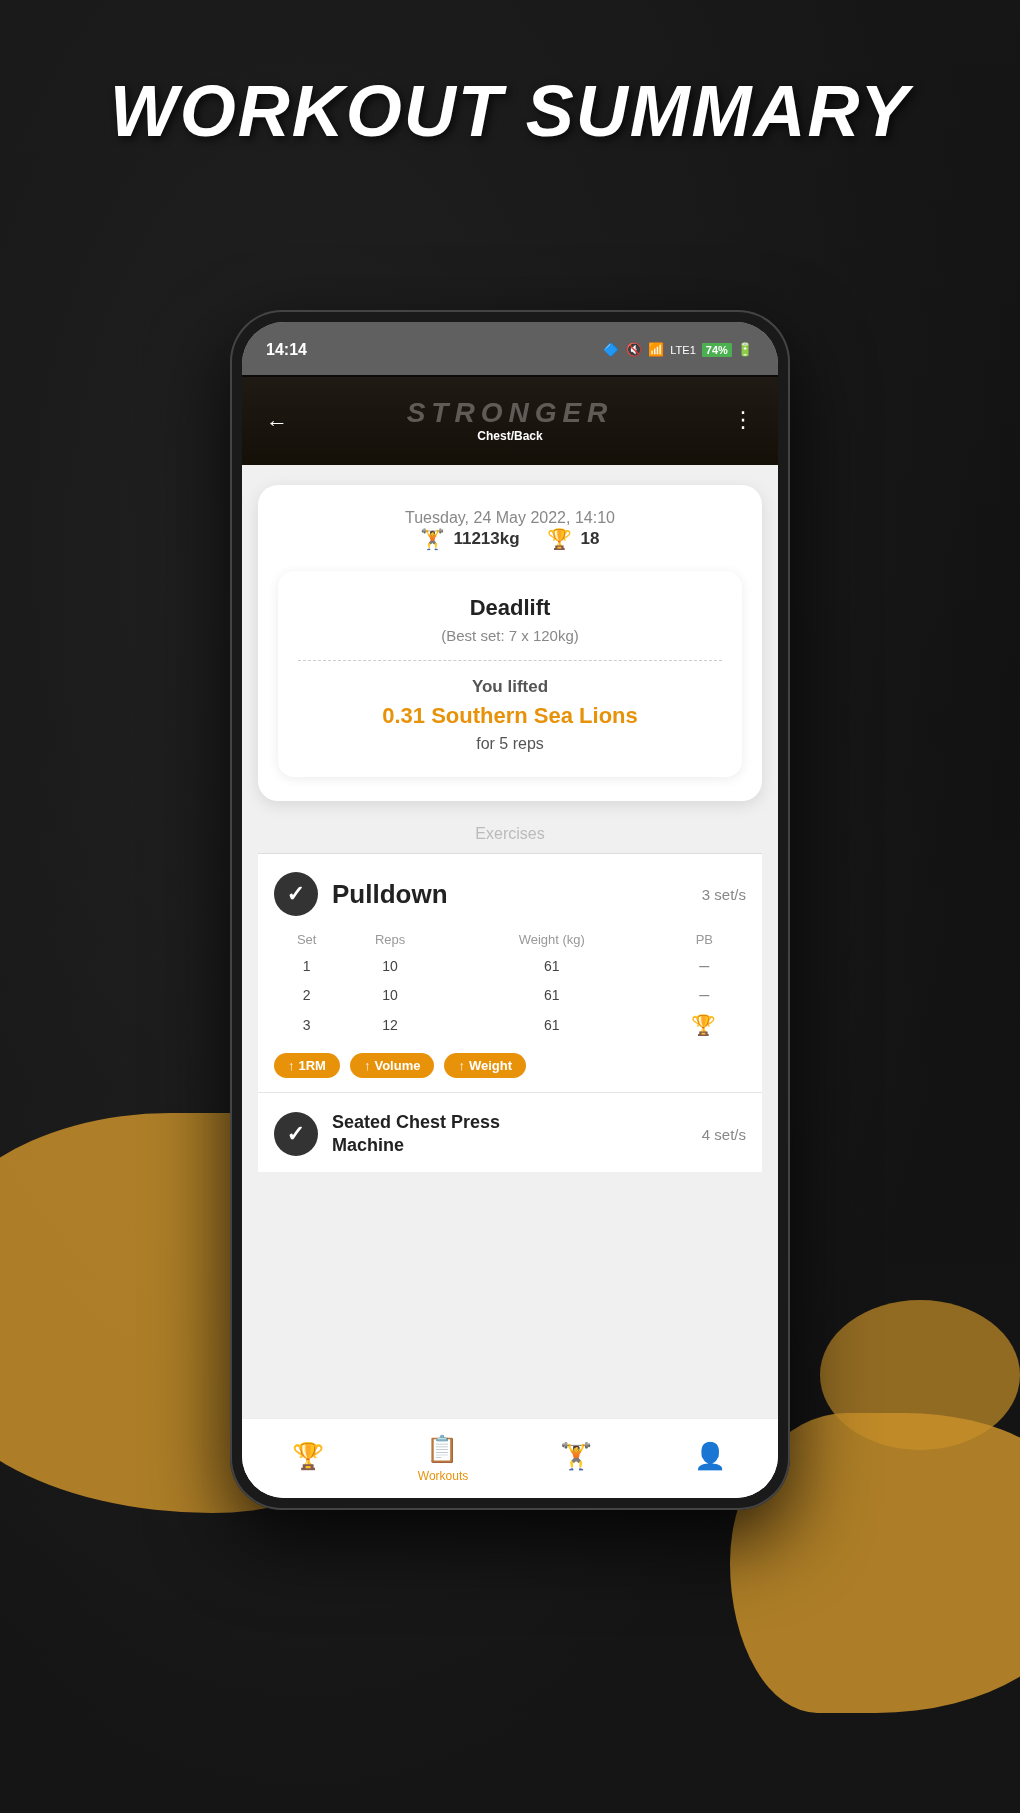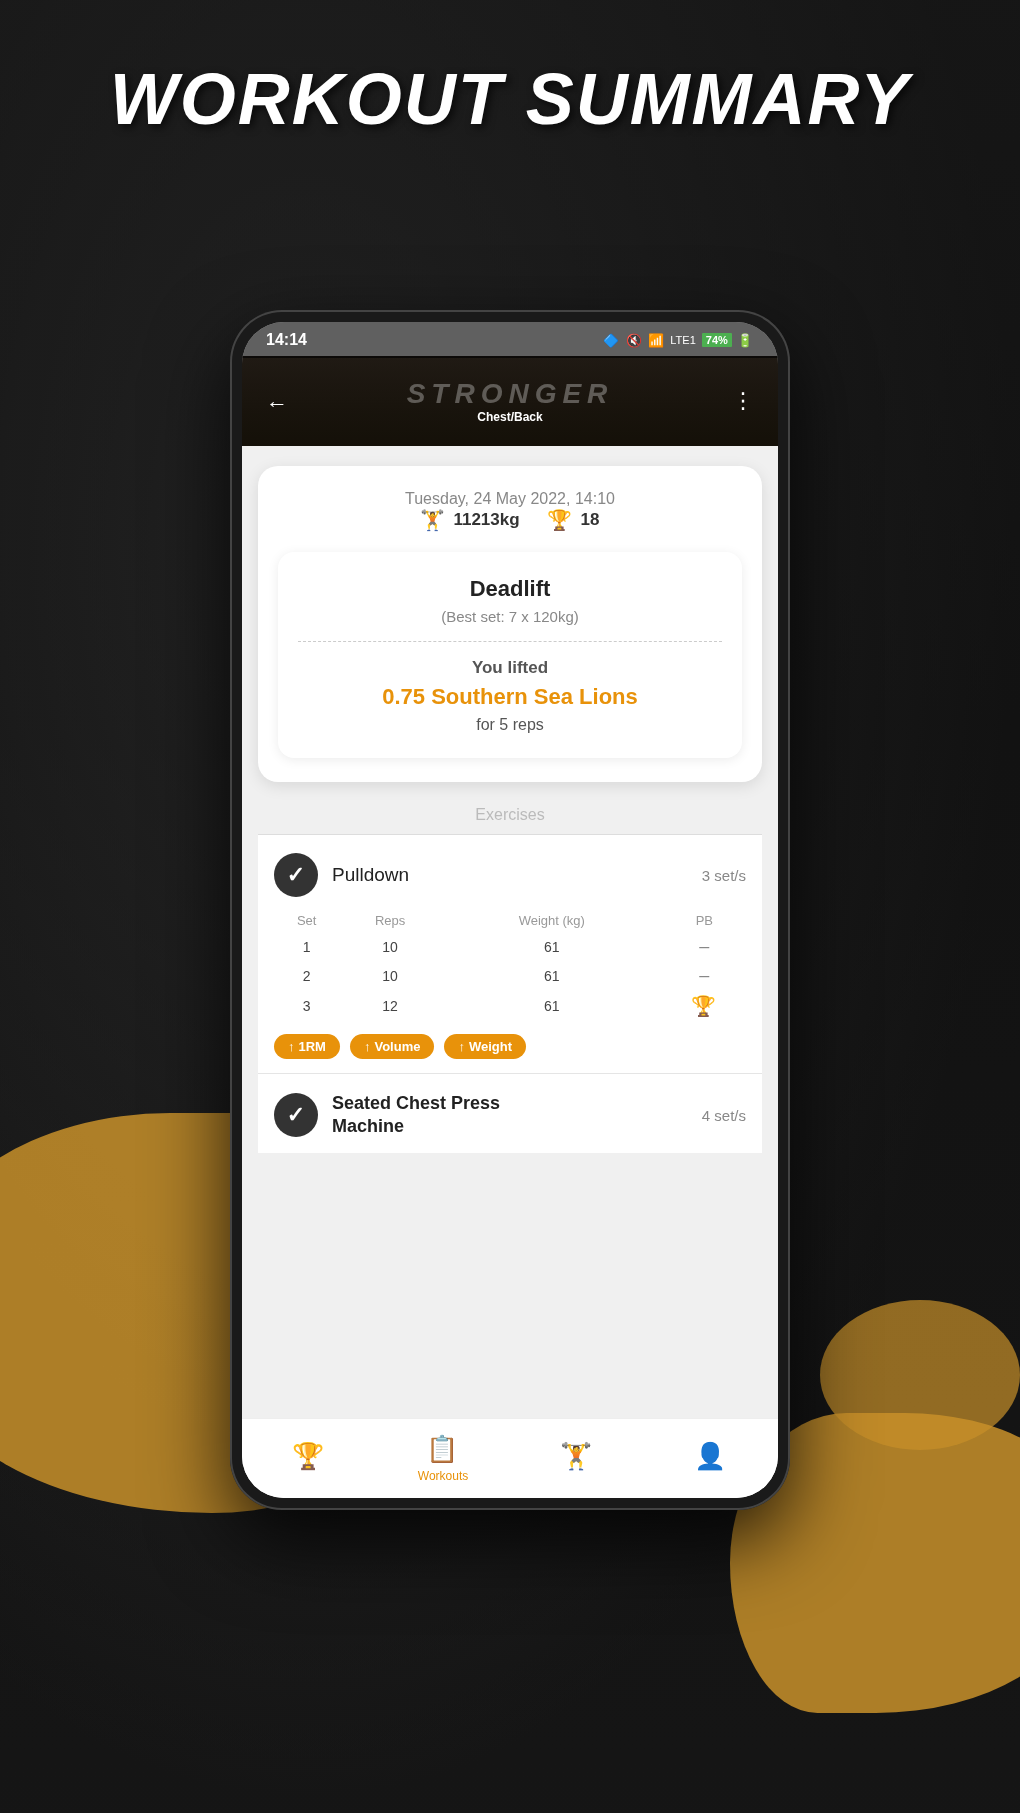--- a/index.html
+++ b/index.html
@@ -57,21 +57,21 @@
       right: 0;
       width: 200px;
       height: 150px;
       background: #c8902a;
       border-radius: 50%;
       opacity: 0.7;
     }
 
     .headline {
       position: absolute;
-      top: 60px;
+      top: 72px;
       left: 0; right: 0;
       text-align: center;
       color: white;
       font-size: 72px;
       font-weight: 900;
       font-style: italic;
       text-transform: uppercase;
       line-height: 1.1;
       padding: 0 40px;
       text-shadow: 3px 3px 8px rgba(0,0,0,0.7);
@@ -101,21 +101,21 @@
       height: 100%;
       background: #f0f0f0;
       border-radius: 42px;
       overflow: hidden;
       position: relative;
     }
 
     
     .status-bar {
       background: rgba(0,0,0,0.6);
-      height: 36px;
+      height: 55px;
       display: flex;
       align-items: center;
       justify-content: space-between;
       padding: 0 24px;
       position: relative;
       z-index: 10;
     }
 
     .status-time {
       color: white;
@@ -336,22 +336,22 @@
       flex-shrink: 0;
     }
 
     .check-mark {
       color: white;
       font-size: 22px;
       font-weight: 700;
     }
 
     .exercise-list-name {
-      font-size: 19px;
-      font-weight: 400;
+      font-size: 26px;
+      font-weight: 700;
       color: #222;
     }
 
     .sets-count {
       color: #888;
       font-size: 15px;
     }
 
     
     .sets-table {
@@ -523,21 +523,21 @@
               <span class="stat-icon" style="color:#e8920a;">🏆</span>
               <span>18</span>
             </div>
           </div>
 
           <div class="exercise-card">
             <div class="exercise-name">Deadlift</div>
             <div class="exercise-best">(Best set: 7 x 120kg)</div>
             <hr class="exercise-divider">
             <div class="you-lifted">You lifted</div>
-            <div class="animal-comparison">0.75 Southern Sea Lions</div>
+            <div class="animal-comparison">0.31 Southern Sea Lions</div>
             <div class="for-reps">for 5 reps</div>
           </div>
         </div>
 
         <div class="exercises-label">Exercises</div>
         <div class="exercise-divider-full"></div>
 
         <div class="exercise-list-item">
           <div class="exercise-list-header">
             <div class="exercise-list-left">

